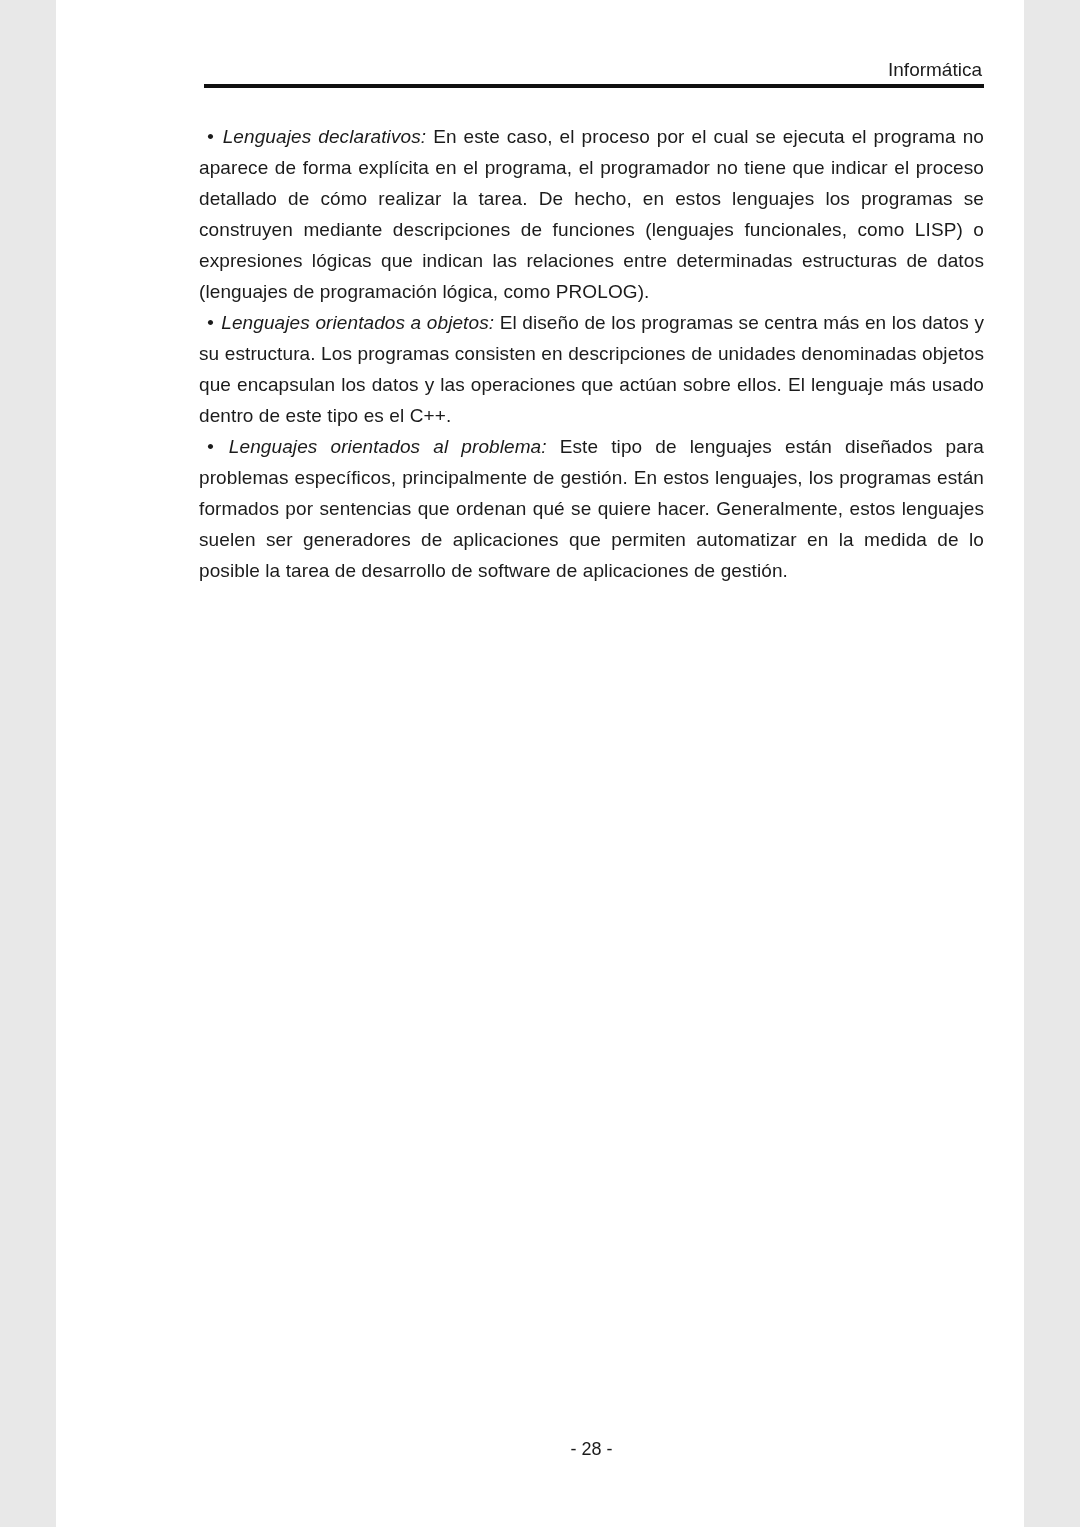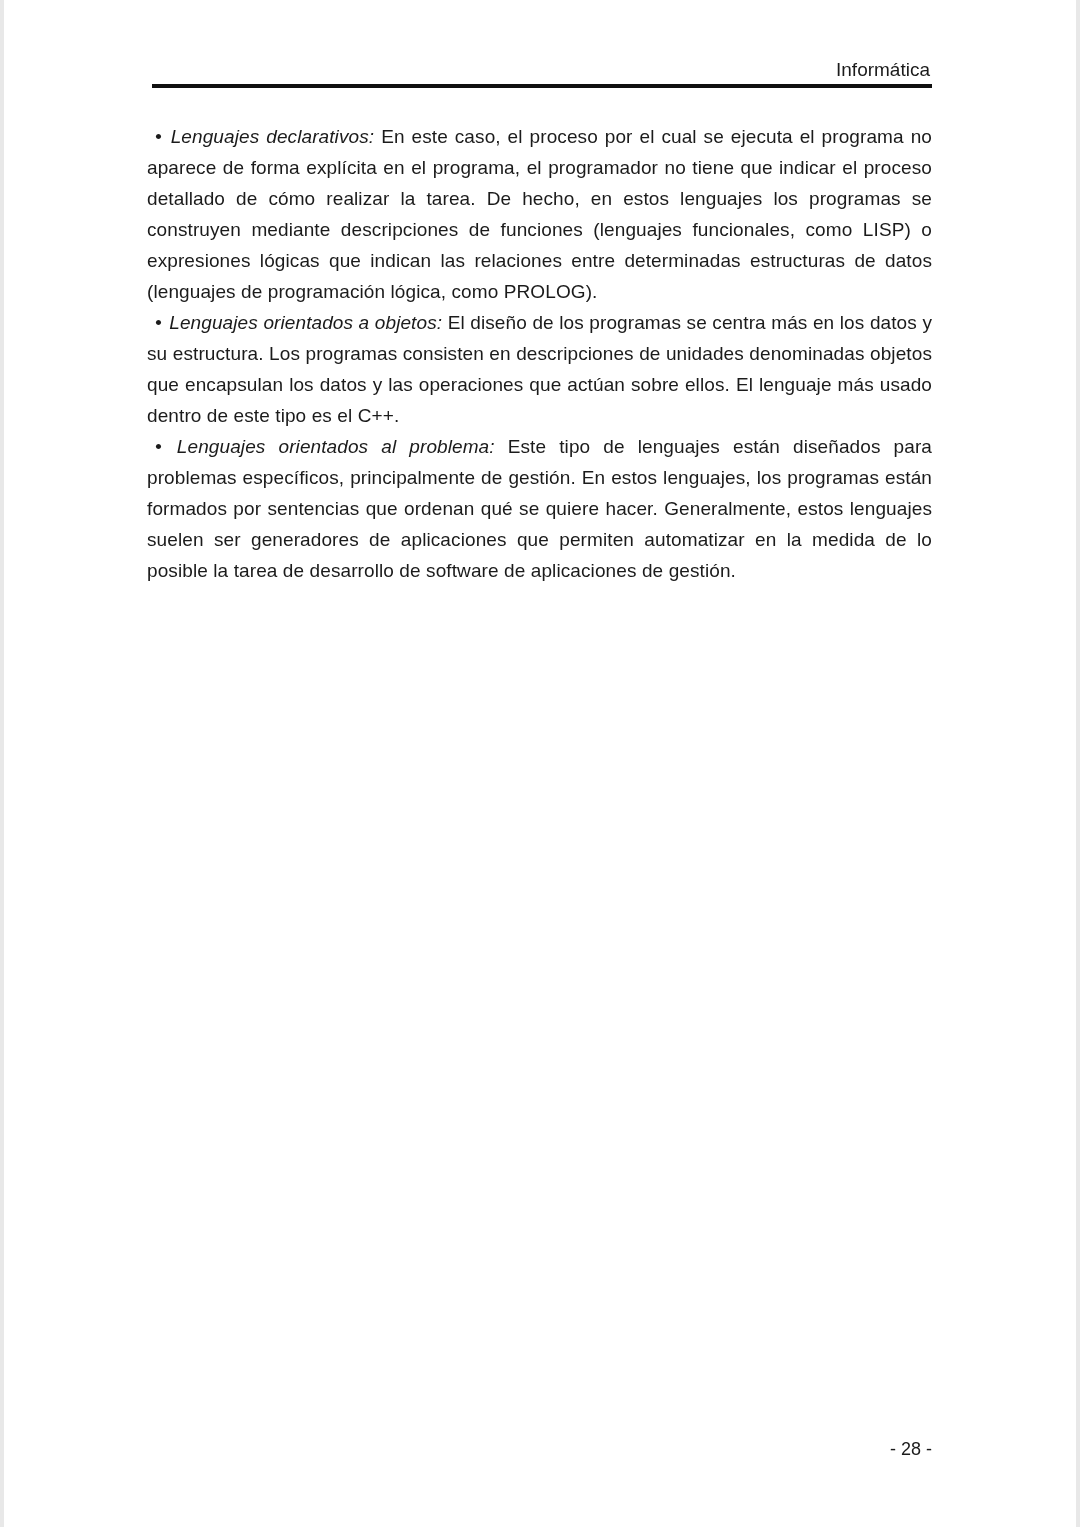--- a/index.html
+++ b/index.html
@@ -2,21 +2,21 @@
 <html lang="es"><head>
 <meta charset="utf-8">
 <style>
   html, body {
     margin: 0;
     padding: 0;
     background: #e8e8e8;
   }
   .page {
     position: relative;
-    width: 1072px;
+    width: 968px;
     height: 1527px;
     margin: 0 auto;
     background: #ffffff;
     font-family: "Liberation Sans", sans-serif;
     color: #1b1b1b;
     overflow: hidden;
   }
   .page-header {
     position: absolute;
     left: 148px;
@@ -55,21 +55,21 @@
   }
   .bullet-lead {
     font-style: italic;
     margin-top: 24px;
   }
   .page-footer {
     position: absolute;
     left: 143px;
     width: 785px;
     top: 1438px;
-    text-align: right;
+    text-align: center;
     font-size: 18px;
     line-height: 22px;
   }
 </style>
 </head>
 <body>
 
 <div class="page">
 
   <header class="page-header">

